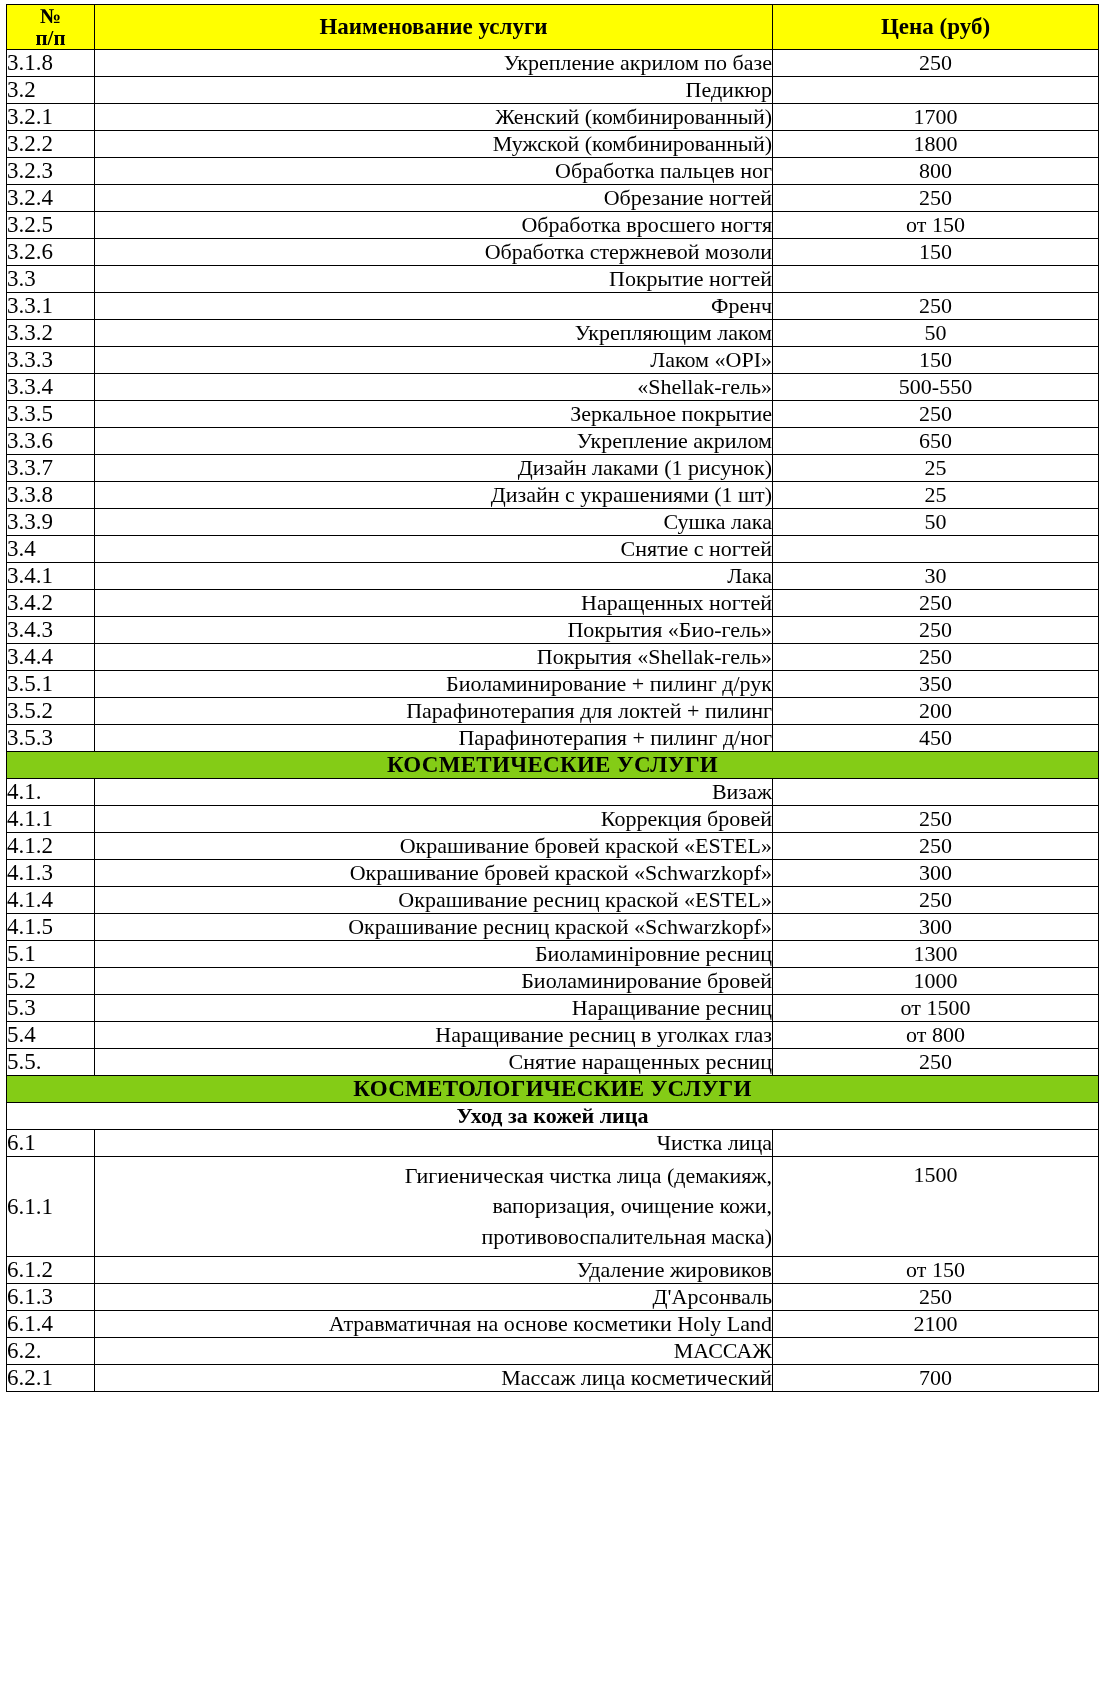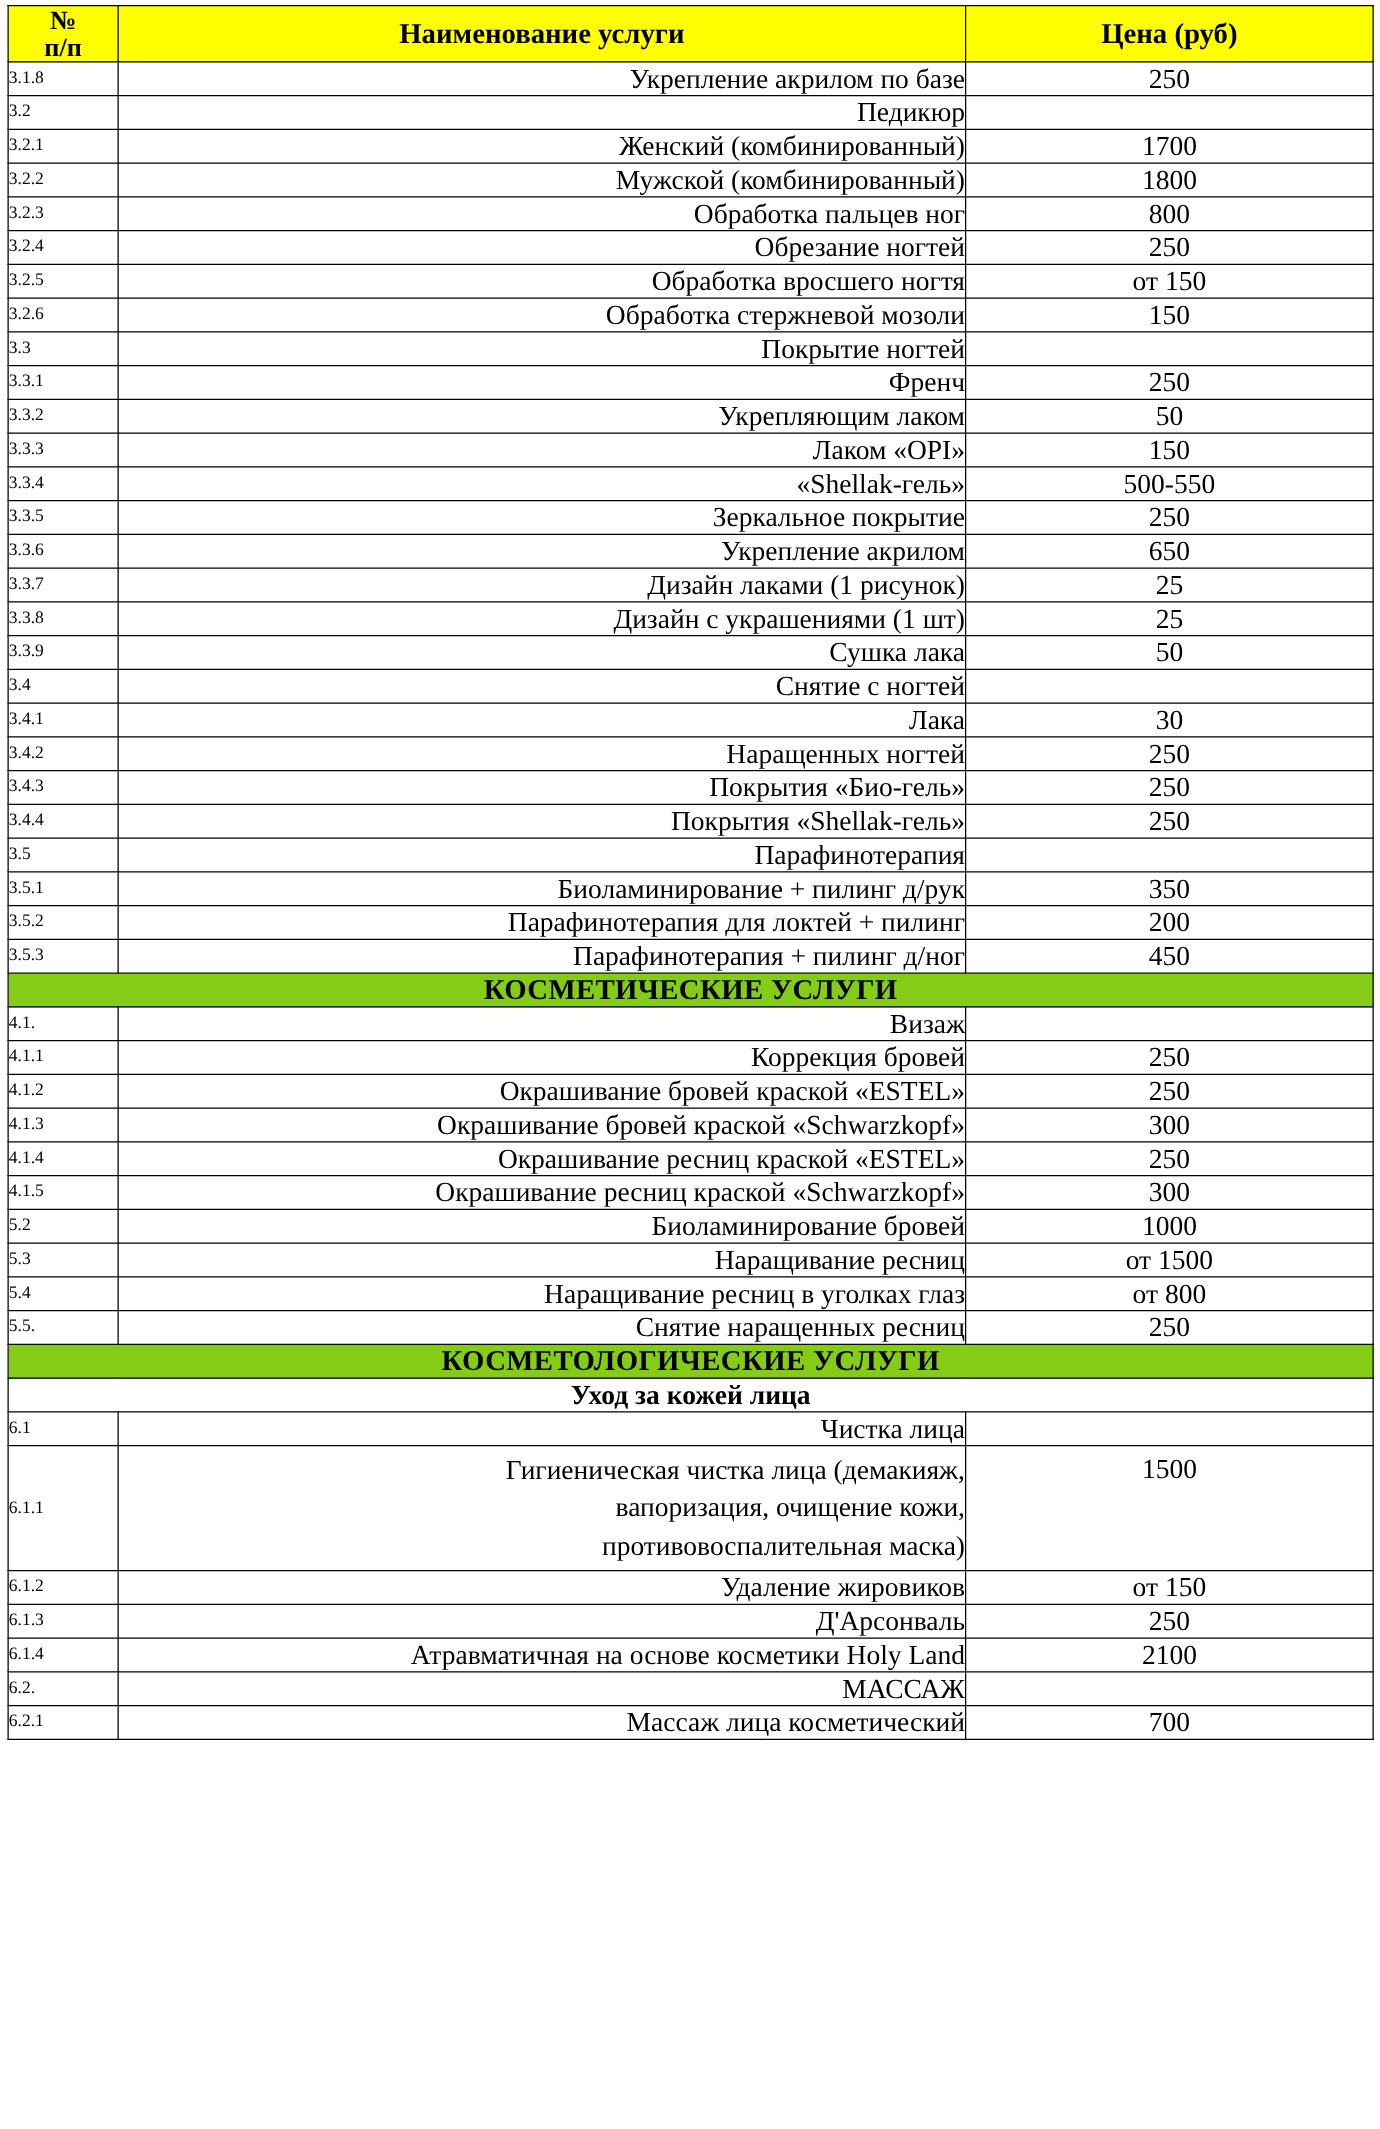--- a/index.html
+++ b/index.html
@@ -39,21 +39,21 @@
     padding: 4px 2px;
   }
   thead th.num-head {
     font-size: 21px;
     line-height: 1.05;
   }
 
   td.num {
     text-align: left;
     padding: 2px 4px 3px 10px;
-    font-size: 14px;
+    font-size: 23px;
     white-space: nowrap;
     margin-left: 20px;
   }
   td.name {
     text-align: right;
     padding: 2px 4px 3px 12px;
     font-size: 22px;
   }
   td.price {
     text-align: center;
@@ -225,25 +225,20 @@
         <tr>
           <td class="num">3.4.3</td>
           <td class="name">Покрытия «Био-гель»</td>
           <td class="price">250</td>
         </tr>
         <tr>
           <td class="num">3.4.4</td>
           <td class="name">Покрытия «Shellak-гель»</td>
           <td class="price">250</td>
         </tr>
-        <tr class="group">
-          <td class="num">3.5</td>
-          <td class="name">Парафинотерапия</td>
-          <td class="price"></td>
-        </tr>
         <tr>
           <td class="num">3.5.1</td>
           <td class="name">Биоламинирование + пилинг д/рук</td>
           <td class="price">350</td>
         </tr>
         <tr>
           <td class="num">3.5.2</td>
           <td class="name">Парафинотерапия для локтей + пилинг</td>
           <td class="price">200</td>
         </tr>
@@ -277,20 +272,25 @@
         </tr>
         <tr>
           <td class="num">4.1.4</td>
           <td class="name">Окрашивание ресниц краской «ESTEL»</td>
           <td class="price">250</td>
         </tr>
         <tr>
           <td class="num">4.1.5</td>
           <td class="name">Окрашивание ресниц краской «Schwarzkopf»</td>
           <td class="price">300</td>
+        </tr>
+        <tr>
+          <td class="num">5.1</td>
+          <td class="name">Биоламиніровние ресниц</td>
+          <td class="price">1300</td>
         </tr>
         <tr>
           <td class="num">5.2</td>
           <td class="name">Биоламинирование бровей</td>
           <td class="price">1000</td>
         </tr>
         <tr>
           <td class="num">5.3</td>
           <td class="name">Наращивание ресниц</td>
           <td class="price">от 1500</td>

